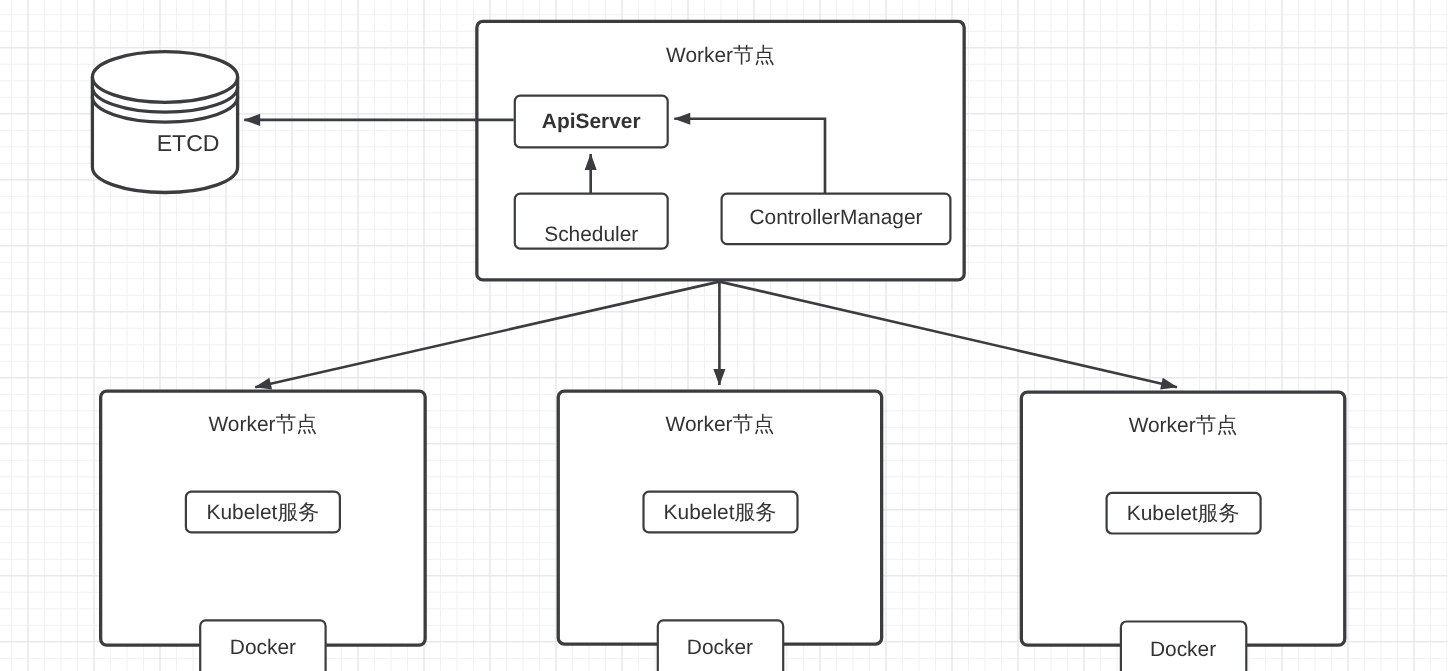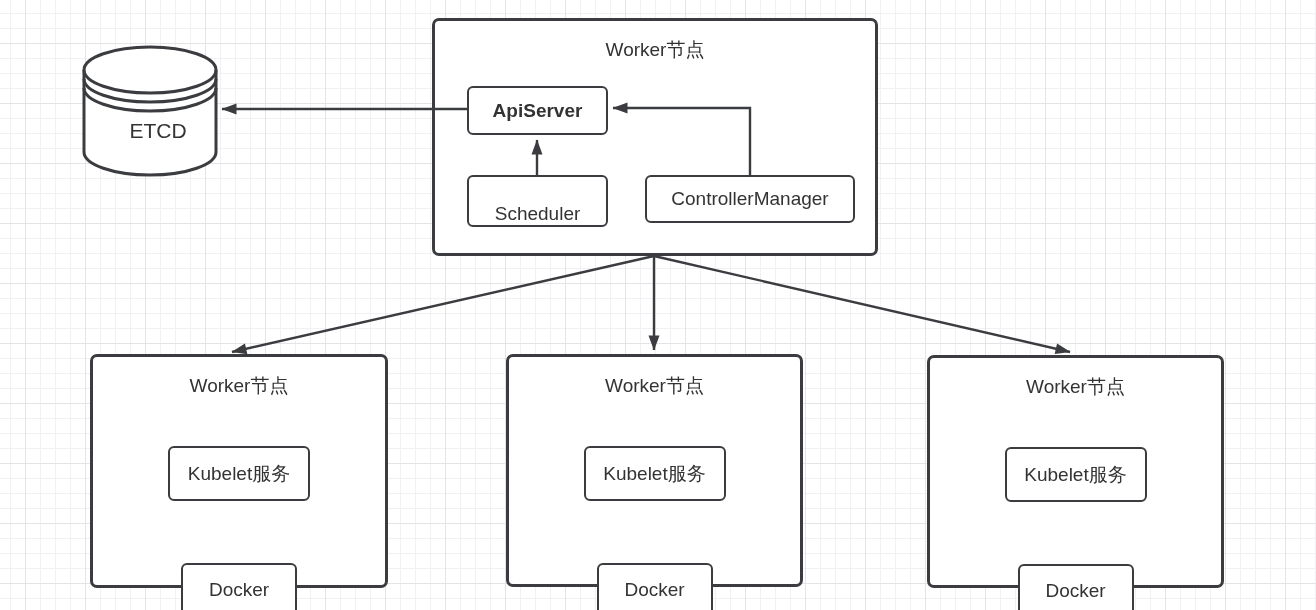--- a/index.html
+++ b/index.html
@@ -49,36 +49,37 @@
     justify-content: center;
     font-size: 19px;
     color: #333333;
     z-index: 1;
   }
   .centered-x { left: 50%; transform: translateX(-50%); }
 
   
   .apiserver          { left: 32px;  top: 65px;  width: 141px; height: 49px; font-weight: bold; }
   .scheduler          { left: 32px;  top: 154px; width: 141px; height: 52px; align-items: flex-end; }
-  .controller-manager { left: 210px; top: 154px; width: 210px; height: 48px; }
+  .controller-manager { left: 220px; top: 154px; width: 210px; height: 48px; }
 
   
-  .kubelet { top: 89px;  width: 142px; height: 55px; justify-content: center; }
+  .kubelet { top: 89px;  width: 142px; height: 39px; justify-content: center; }
   .docker  { top: 170px; width: 116px; height: 54px; margin-top: 36px; }
 
   .etcd-label {
     position: absolute;
     left: 84px;
     top: 119px;
     width: 148px;
     text-align: center;
     font-size: 21px;
     color: #333333;
     z-index: 3;
     user-select: none;
+    padding-left: 13px;
   }
   svg.overlay {
     position: absolute;
     left: 0;
     top: 0;
     z-index: 2;
     pointer-events: none;
   }
 </style>
 </head>

